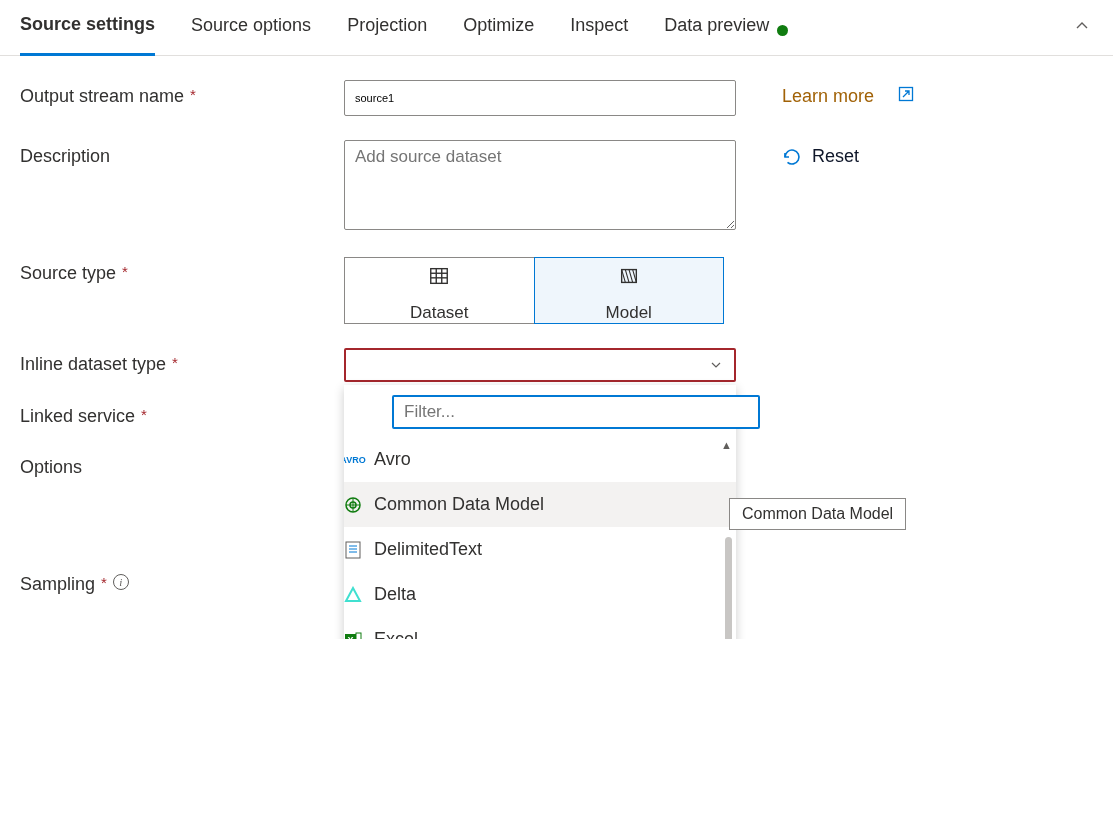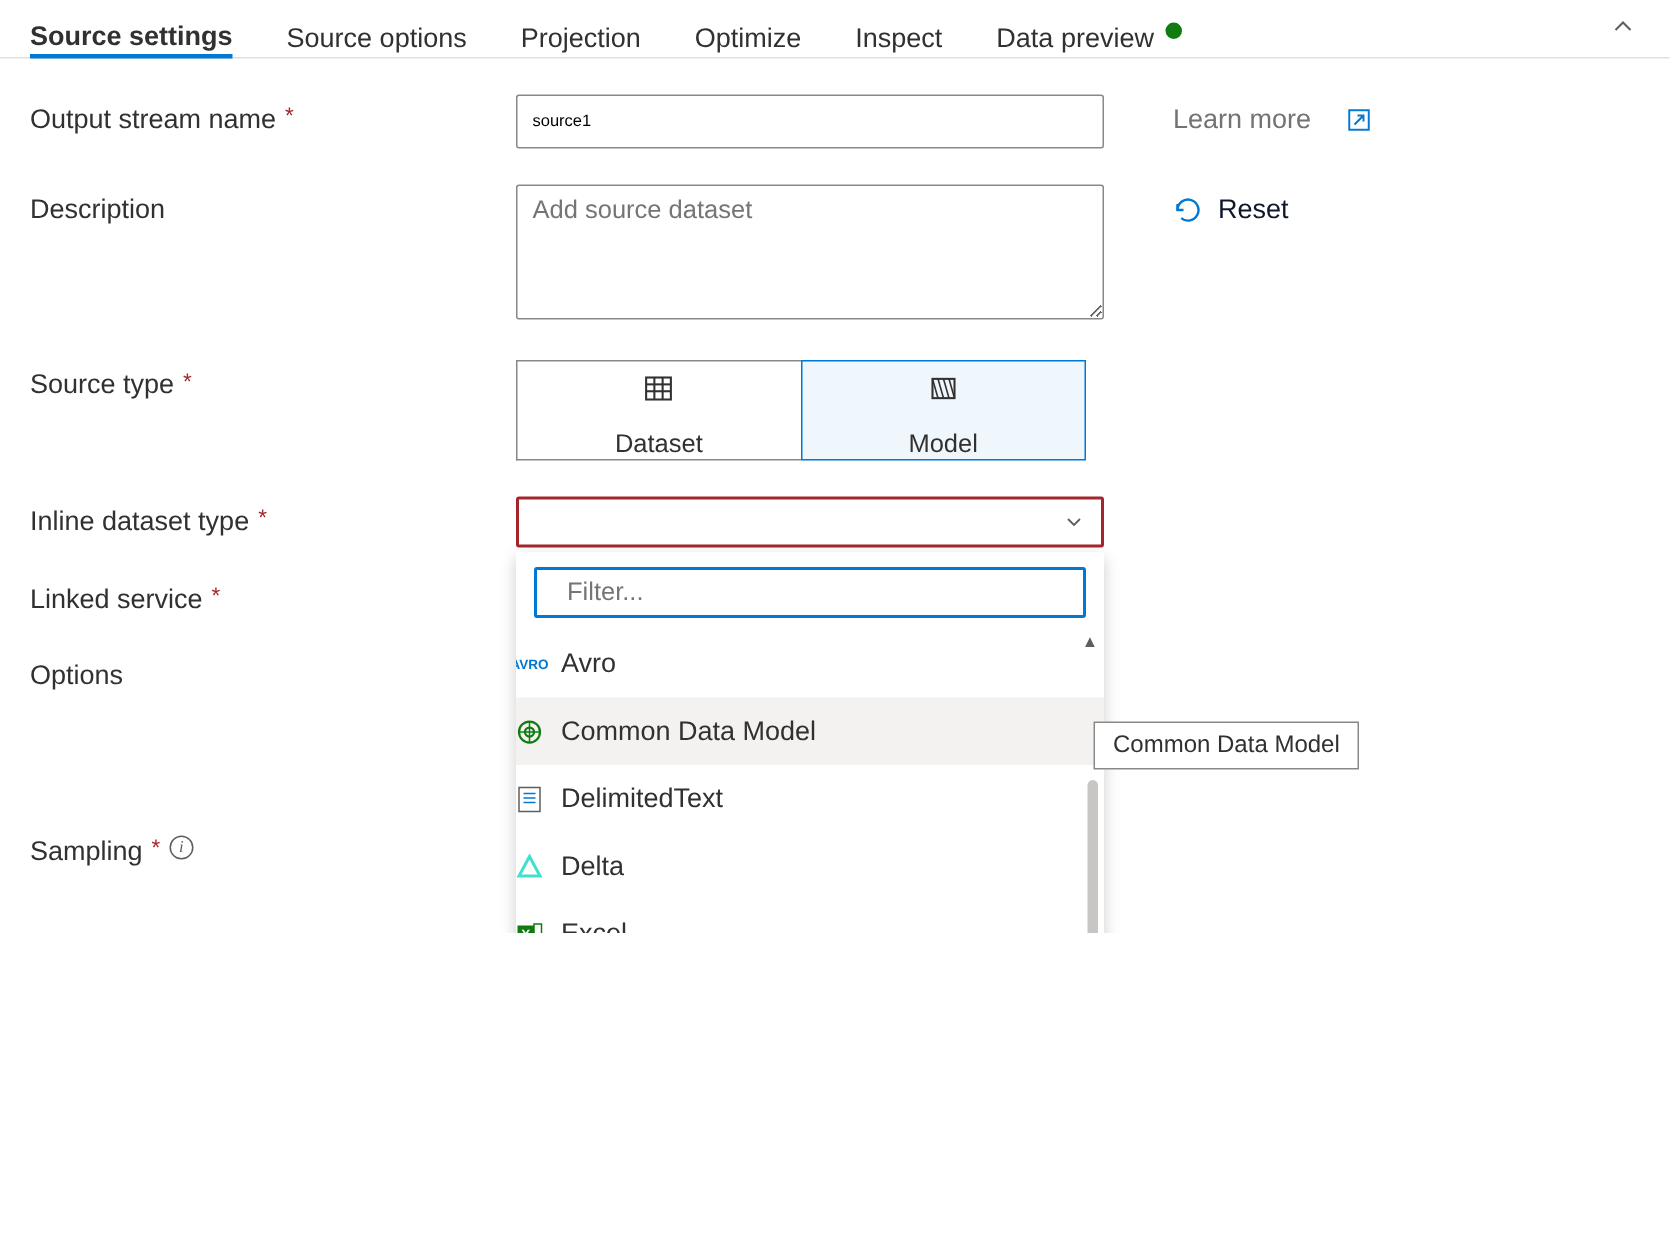--- a/index.html
+++ b/index.html
@@ -12,28 +12,28 @@
     width: 1113px;
   }
   .tabs {
     display: flex;
     align-items: center;
     border-bottom: 1px solid #e1dfdd;
     padding: 0 20px;
     position: relative;
   }
   .tab {
-    padding: 14px 0 1px 0;
+    padding: 14px 0 18px 0;
     margin-right: 36px;
     font-size: 18px;
     color: #323130;
     cursor: pointer;
     white-space: nowrap;
     display: flex;
-    align-items: flex-start;
+    align-items: flex-end;
     gap: 8px;
   }
   .tab.active {
     font-weight: 600;
     border-bottom: 3px solid #0078d4;
     margin-bottom: -1px;
   }
   .tab .status-dot {
     width: 11px;
     height: 11px;
@@ -78,24 +78,24 @@
   .side-col {
     padding-left: 46px;
     flex-shrink: 0;
     display: flex;
     align-items: center;
     gap: 10px;
     padding-top: 6px;
     font-size: 18px;
   }
   .side-col a {
-    color: #737373;
+    color: #a16207;
     text-decoration: none;
     display: flex;
-    align-items: center;
+    align-items: flex-start;
     gap: 24px;
   }
   .side-col .reset {
     color: #0f172a;
     cursor: pointer;
     display: flex;
     align-items: center;
     gap: 10px;
   }
   input[type=text].text-input {
@@ -167,23 +167,24 @@
     padding-top: 10px;
   }
   .filter-input-wrap {
     padding: 0 12px 8px 12px;
   }
   .filter-input {
     width: 100%;
     height: 34px;
     border: 2px solid #0078d4;
     border-radius: 2px;
-    padding: 4px 20px;
+    padding: 4px 10px;
     font-size: 17px;
     font-family: inherit;
+    margin-left: 36px;
   }
   .dd-list {
     position: relative;
     max-height: 370px;
     overflow: hidden;
   }
   .dd-item {
     display: flex;
     align-items: center;
     gap: 12px;

